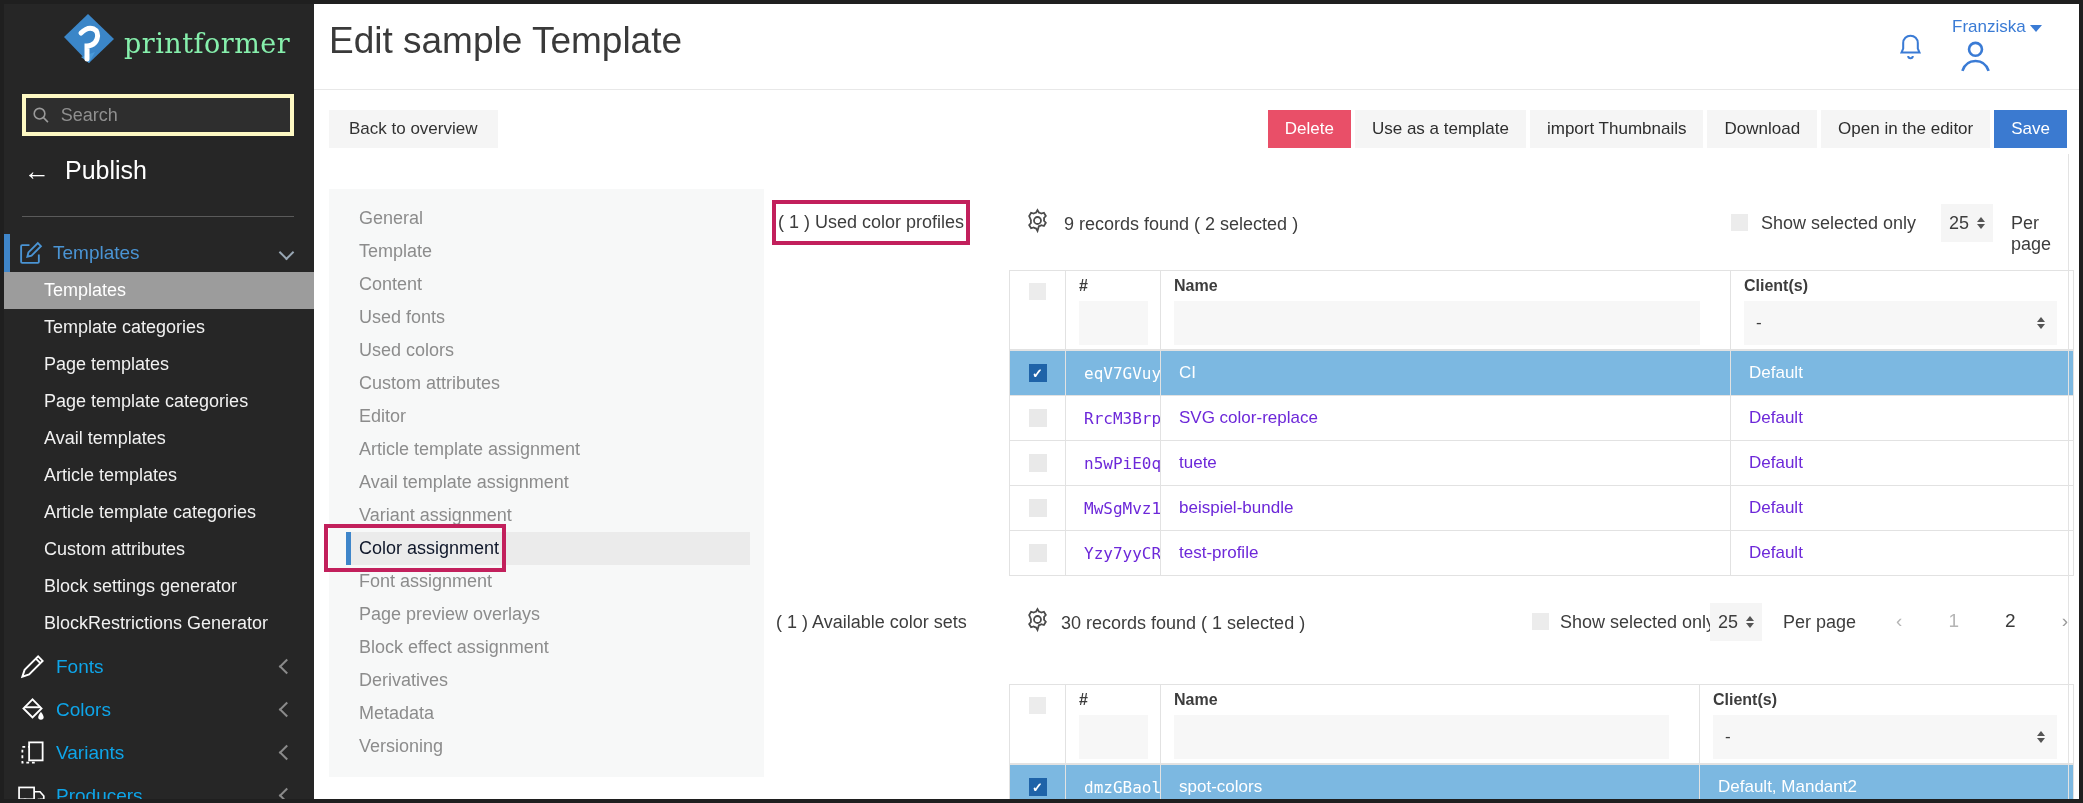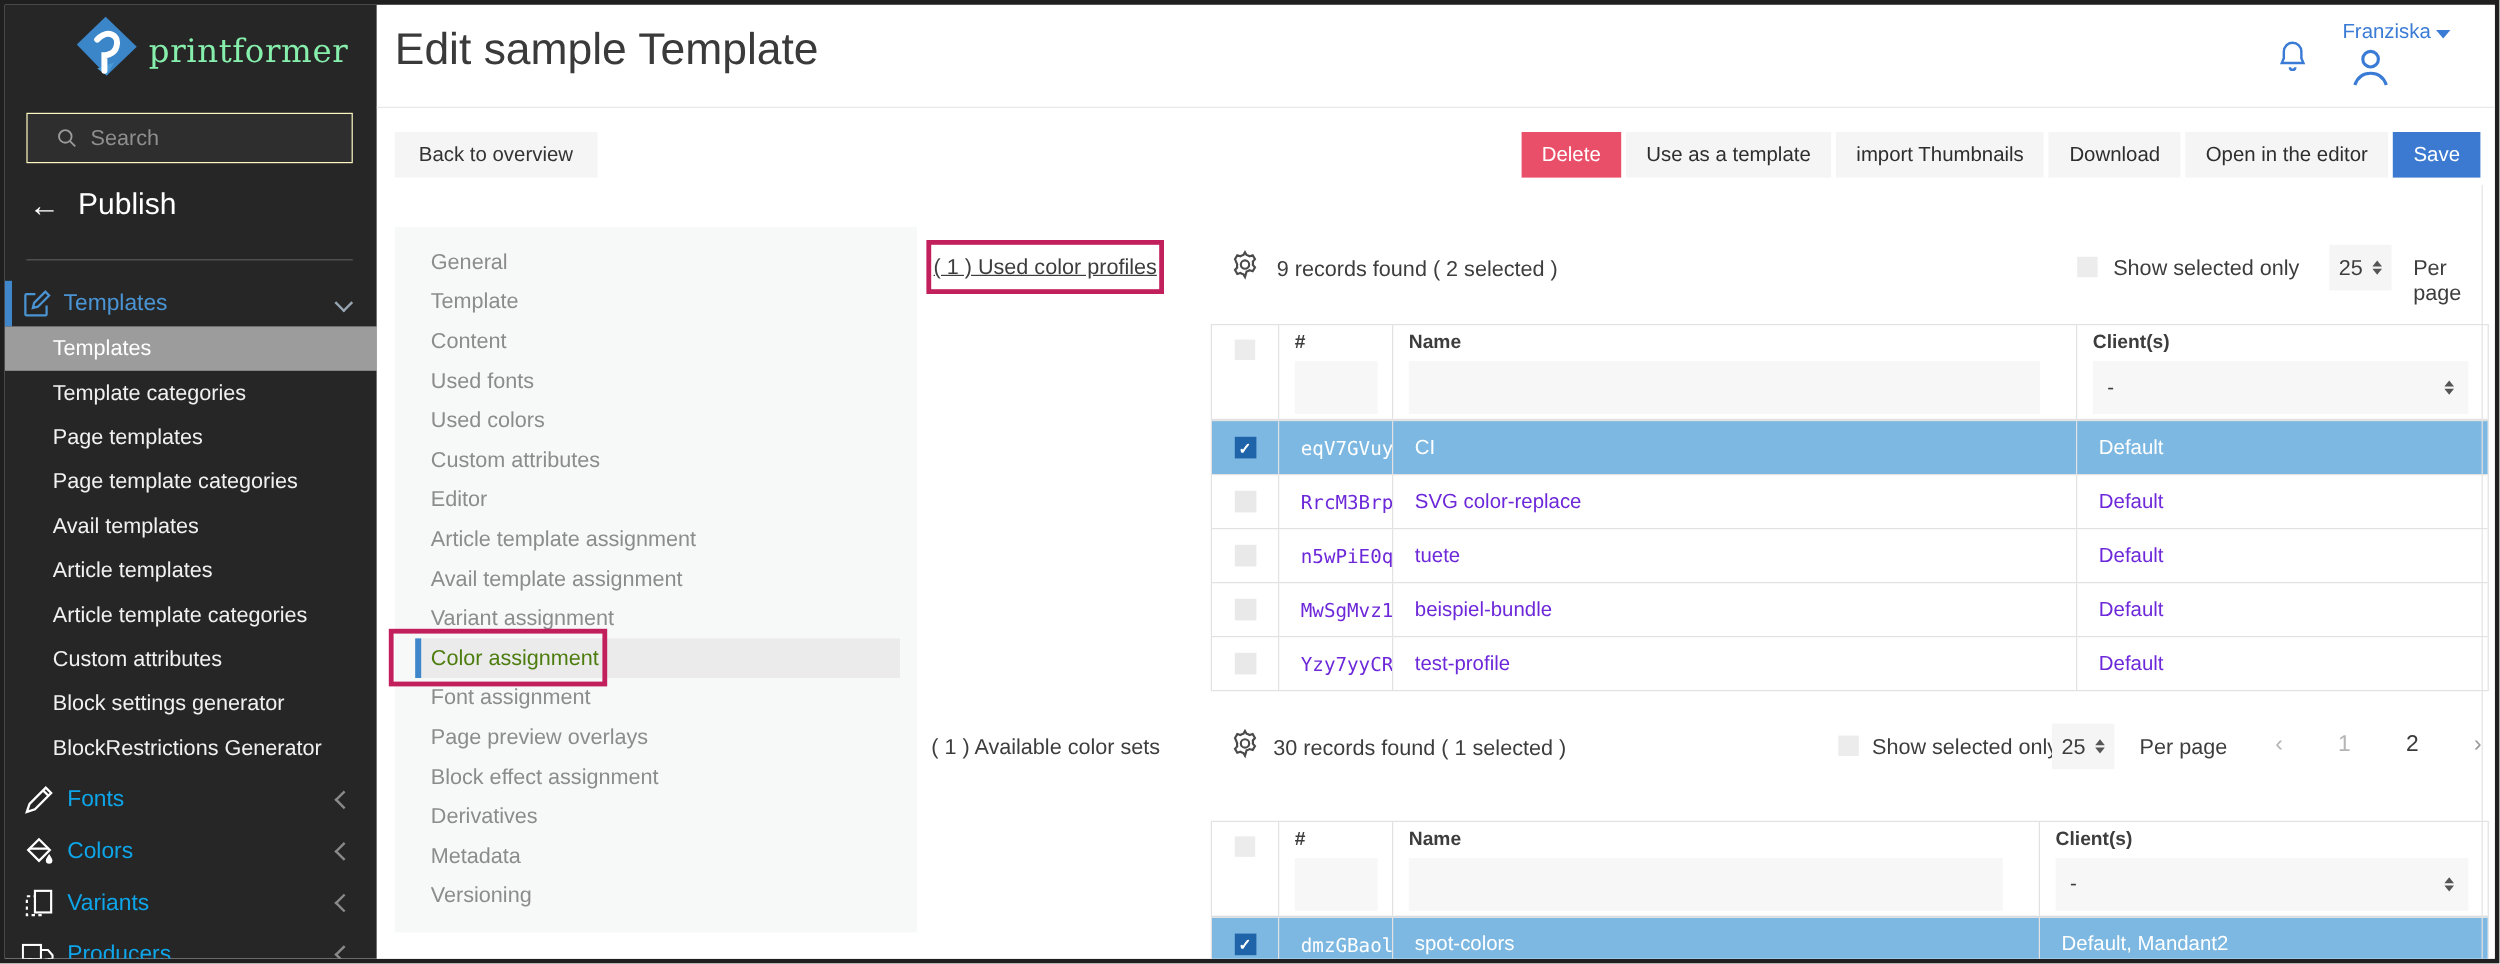--- a/index.html
+++ b/index.html
@@ -6,21 +6,21 @@
   body { background:#e9e9e9; font-family:"Liberation Sans",sans-serif; }
   .page { position:relative; width:2083px; height:803px; background:#fff;
           border:4px solid #1f1f1f; overflow:hidden; color:#3d3d3d; }
 
   
   .sidebar { position:absolute; left:0; top:0; width:310px; height:100%; background:#262626; }
   .logo { position:absolute; left:56px; top:8px; display:flex; align-items:center; gap:8px; }
   .logo svg { width:56px; height:62px; }
   .brand { font-family:"DejaVu Serif",serif; font-size:27px; color:#86efac; letter-spacing:.5px; }
   .search { position:absolute; left:18px; top:90px; width:272px; height:42px; background:#2e2e2e;
-            border:1px solid #fef9c3; display:flex; align-items:center; padding:0 24px; gap:11px; }
+            border:4px solid #fef9c3; display:flex; align-items:center; padding:0 6px; gap:11px; }
   .search input { background:transparent; border:none; outline:none; color:#ddd; font-size:18px;
                   width:100%; font-family:inherit; }
   .search input::placeholder { color:#8f8f8f; }
   .publish { position:absolute; left:20px; top:152px; display:flex; gap:15px; align-items:center;
              color:#fff; font-size:25px; cursor:pointer; }
   .back-arrow { font-size:26px; line-height:1; }
   .side-divider { position:absolute; left:18px; top:212px; width:272px; height:1px; background:#5a5a5a; }
   .section-head { position:absolute; left:0; top:230px; width:100%; height:38px; display:flex; align-items:center; }
   .section-bar { position:absolute; left:0; top:0; width:6px; height:100%; background:#3f86ca; }
   .section-head .sh-icon { margin-left:14px; display:flex; }
@@ -54,26 +54,26 @@
   .btn-group { position:absolute; right:12px; top:106px; display:flex; gap:4px; }
   .btn { height:38px; padding:0 17px; font-size:17px; display:flex; align-items:center;
          background:#f5f5f5; color:#2e2e2e; cursor:pointer; white-space:nowrap; }
   .btn.danger { background:#e94f68; color:#fff; }
   .btn.primary { background:#3b7ad0; color:#fff; }
 
   .settings-panel { position:absolute; left:15px; top:185px; width:435px; height:588px;
                     background:#f7f8f8; padding-top:13px; }
   .sp-item { height:33px; line-height:33px; margin:0 14px 0 17px; padding-left:13px;
              font-size:18px; color:#8c8c8c; position:relative; cursor:pointer; }
-  .sp-item.active { background:#ebebeb; color:#4d7c0f; }
+  .sp-item.active { background:#ebebeb; color:#0f172a; }
   .sp-item.active::before { content:""; position:absolute; left:0; top:0; width:5px; height:100%; background:#3f86ca; }
 
   .annotation { position:absolute; border:4px solid #c2205c; z-index:5; pointer-events:none; }
   .ann-nav { left:10px; top:520px; width:182px; height:48px; }
-  .ann-label { left:458px; top:196px; width:198px; height:45px; display:flex; align-items:center; justify-content:center;text-decoration:underline; }
+  .ann-label { left:458px; top:196px; width:198px; height:45px; display:flex; align-items:center; justify-content:center; }
   .section1-label { font-size:18px; color:#3d3d3d; }
   .section2-label { position:absolute; left:462px; top:608px; font-size:18px; color:#3d3d3d; }
 
   .gear { position:absolute; }
   .records { position:absolute; font-size:18px; color:#3d3d3d; }
   .cbx { width:17px; height:17px; background:#ececec; display:inline-block; cursor:pointer; }
   .ctl-cbx { position:absolute; }
   .ctl-label { position:absolute; font-size:18px; color:#3d3d3d; }
   .pp-select { position:absolute; width:52px; height:38px; background:#f5f5f5; display:flex;
                align-items:center; justify-content:space-between; padding:0 8px; font-size:18px; cursor:pointer; }

